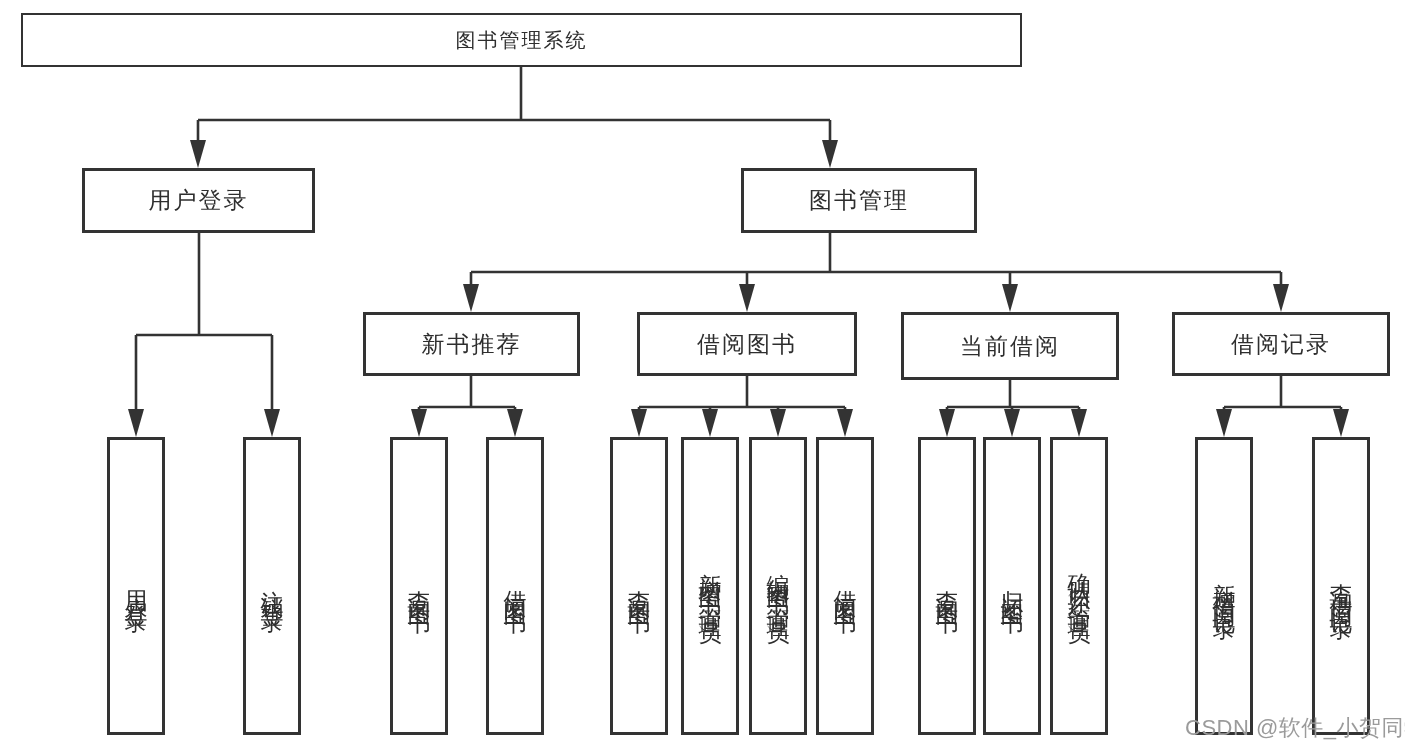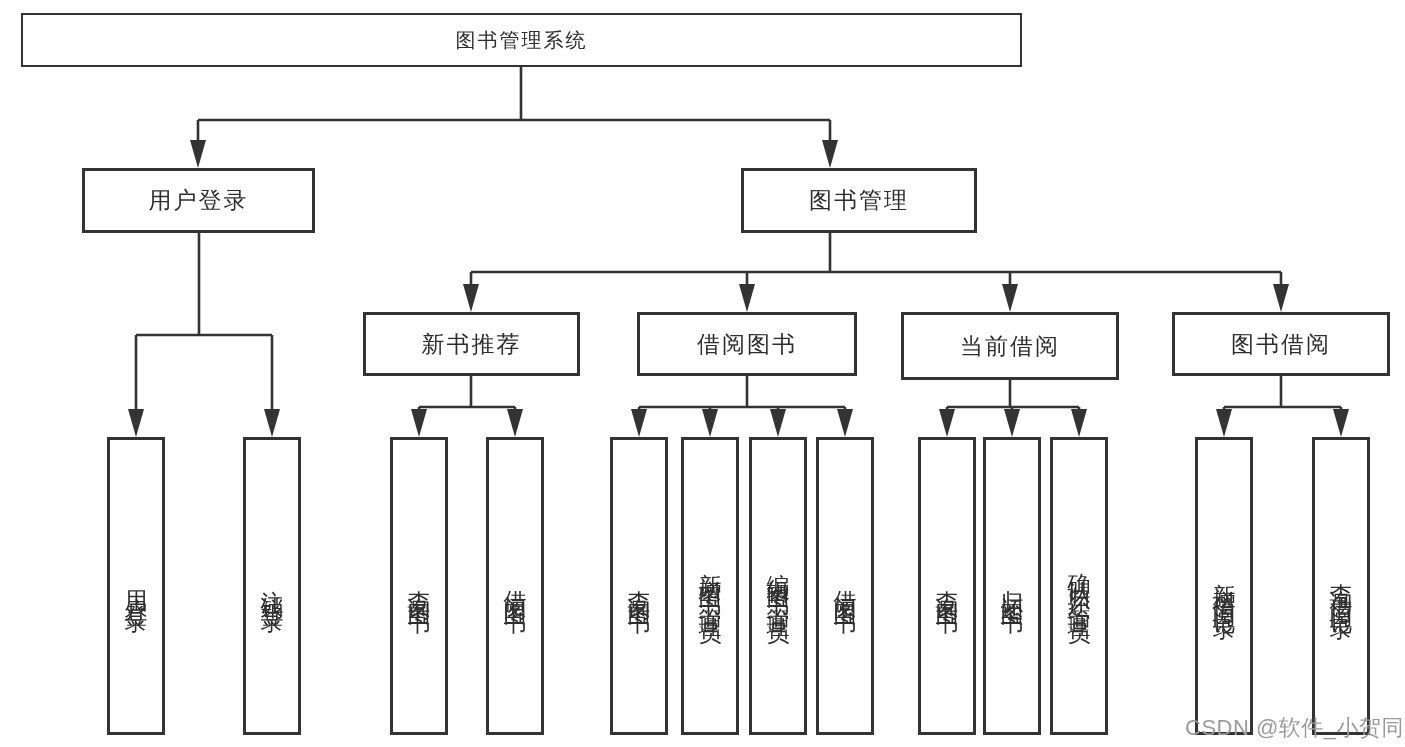--- a/index.html
+++ b/index.html
@@ -135,21 +135,21 @@
   <div class="node branch" id="n-new-book-rec">
     <span>新书推荐</span>
   </div>
   <div class="node branch" id="n-book-borrow">
     <span>借阅图书</span>
   </div>
   <div class="node branch" id="n-current-borrow">
     <span>当前借阅</span>
   </div>
   <div class="node branch" id="n-borrow-records">
-    <span>图书借阅</span>
+    <span>借阅记录</span>
   </div>
 
   <div class="node leaf" id="l-user-login">
     <span class="vtext">用户登录</span>
   </div>
   <div class="node leaf" id="l-logout">
     <span class="vtext">注销登录</span>
   </div>
   <div class="node leaf" id="l-nbr-query-books">
     <span class="vtext">查询图书</span>

